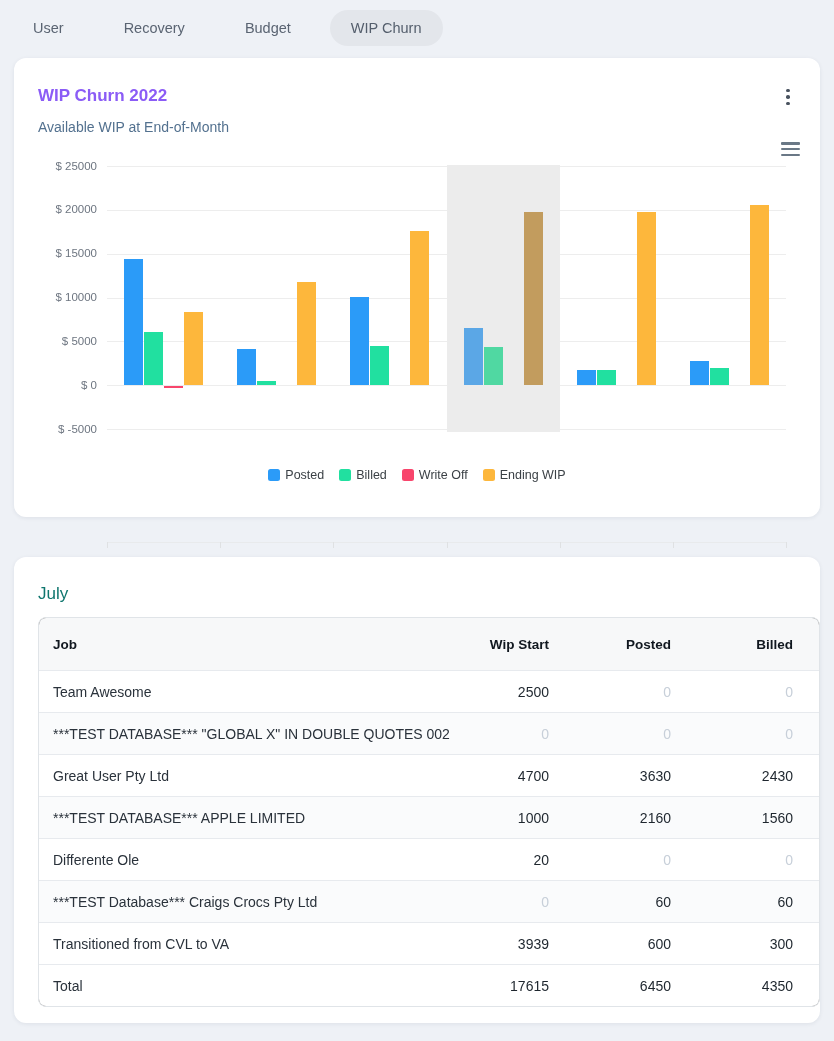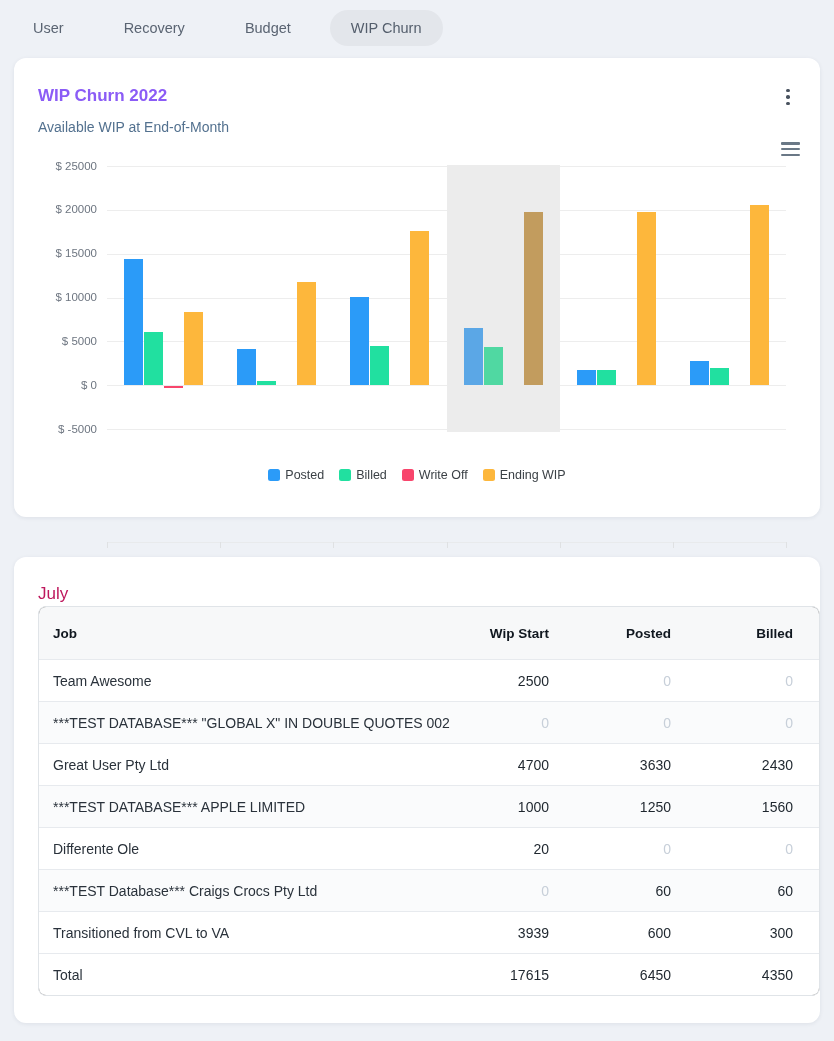--- a/index.html
+++ b/index.html
@@ -72,24 +72,24 @@
     position: absolute; left: 0; top: 410px; width: 100%;
     display: flex; justify-content: center; align-items: center; gap: 15px;
   }
   .legend-item { display: flex; align-items: center; gap: 5px; cursor: pointer; }
   .legend-swatch { width: 12px; height: 12px; border-radius: 2.5px; }
   .legend-label { font-size: 12.5px; color: #3b4146; }
 
   
   .table-heading {
     position: absolute; left: 24px; top: 27px;
-    font-size: 17px; font-weight: 500; color: #be185d;
+    font-size: 17px; font-weight: 500; color: #0f766e;
   }
   .jobs-table {
-    position: absolute; left: 24px; top: 49px; width: 782px;
+    position: absolute; left: 24px; top: 60px; width: 782px;
     border: 1px solid #e0e4e8; border-radius: 8px; overflow: hidden;
     background: #737373;
   }
   .t-row { display: flex; align-items: center; height: 42px; border-top: 1px solid #e7eaee; background: #fff; }
   .t-row.alt { background: #fafbfc; }
   .t-header {
     display: flex; align-items: center; height: 52px;
     background: #f7f8f9;
   }
   .t-header .c-job { font-weight: 700; font-size: 13.5px; color: #10171f; }
@@ -220,21 +220,21 @@
       </div>
       <div class="t-row">
         <div class="c-job">Great User Pty Ltd</div>
         <div class="c-num">4700</div>
         <div class="c-num">3630</div>
         <div class="c-num">2430</div>
       </div>
       <div class="t-row alt">
         <div class="c-job">***TEST DATABASE*** APPLE LIMITED</div>
         <div class="c-num">1000</div>
-        <div class="c-num">1250</div>
+        <div class="c-num">2160</div>
         <div class="c-num">1560</div>
       </div>
       <div class="t-row">
         <div class="c-job">Differente Ole</div>
         <div class="c-num">20</div>
         <div class="c-num zero">0</div>
         <div class="c-num zero">0</div>
       </div>
       <div class="t-row alt">
         <div class="c-job">***TEST Database*** Craigs Crocs Pty Ltd</div>

